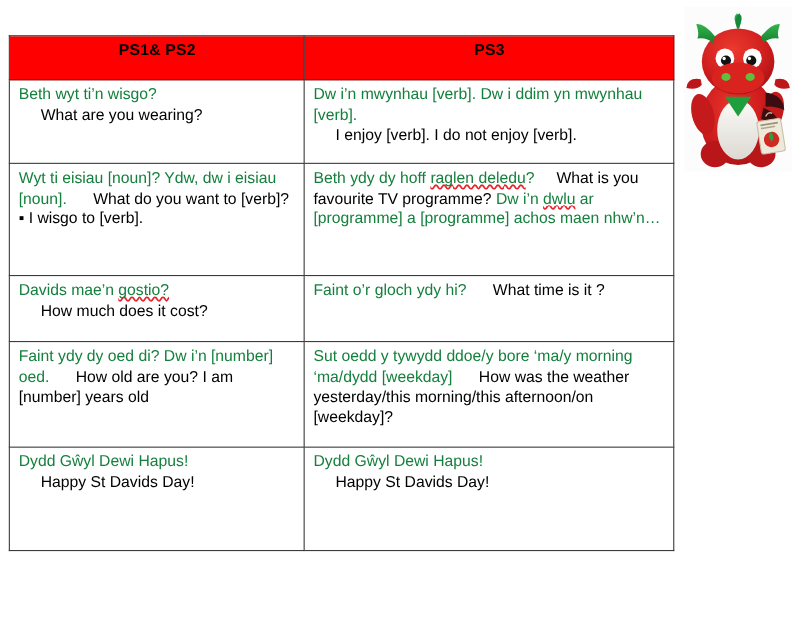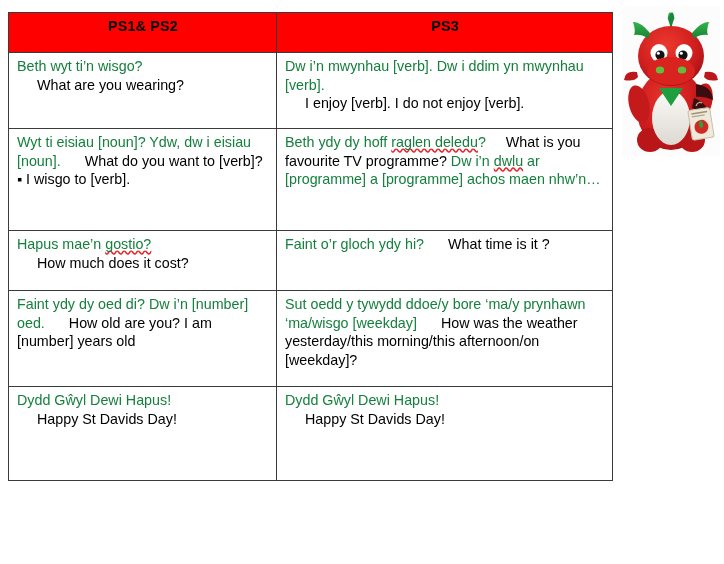--- a/index.html
+++ b/index.html
@@ -20,21 +20,21 @@
     left: 0; top: 0;
     width: 724px;
     height: 564px;
     background: #ffffff;
   }
 
   
   #phrase-table {
     position: absolute;
     left: 8px;
-    top: 12px;
+    top: 32px;
     width: 604px;
     border-collapse: collapse;
     table-layout: fixed;
   }
   #phrase-table td, #phrase-table th {
     border: 1px solid #3b3b3b;
     vertical-align: top;
     padding: 4px 7px 5px 8px;
     font-size: 14.3px;
     line-height: 1.30;
@@ -115,34 +115,34 @@
         <td>
           <span class="cy">Wyt ti eisiau [noun]? Ydw, dw i eisiau [noun].</span><span class="en"> What do you want to [verb]? ▪ I wisgo to [verb].</span>
         </td>
         <td>
           <span class="cy">Beth ydy dy hoff </span><span class="cy sp">raglen deledu</span><span class="cy">?</span><span class="en">What is you favourite TV programme? </span><span class="cy">Dw i’n </span><span class="cy sp">dwlu</span><span class="cy"> ar [programme] a [programme] achos maen nhw’n…</span>
         </td>
       </tr>
 
       <tr class="r4">
         <td>
-          <span class="cell-line"><span class="cy">Hapus mae’n </span><span class="cy sp">gostio?</span></span>
+          <span class="cell-line"><span class="cy">Davids mae’n </span><span class="cy sp">gostio?</span></span>
           <span class="cell-line en">How much does it cost?</span>
         </td>
         <td>
           <span class="cy"> Faint o’r gloch ydy hi?</span><span class="en"> What time is it ?</span>
         </td>
       </tr>
 
       <tr class="r5">
         <td>
           <span class="cy">Faint ydy dy oed di? Dw i’n [number] oed.</span><span class="en"> How old are you? I am [number] years old</span>
         </td>
         <td>
-          <span class="cy">Sut oedd y tywydd ddoe/y bore ‘ma/y prynhawn ‘ma/wisgo [weekday]</span><span class="en"> How was the weather yesterday/this morning/this afternoon/on [weekday]?</span>
+          <span class="cy">Sut oedd y tywydd ddoe/y bore ‘ma/y morning ‘ma/dydd [weekday]</span><span class="en"> How was the weather yesterday/this morning/this afternoon/on [weekday]?</span>
         </td>
       </tr>
 
       <tr class="r6">
         <td>
           <span class="cell-line cy">Dydd Gŵyl Dewi Hapus!</span>
           <span class="cell-line en">Happy St Davids Day!</span>
         </td>
         <td>
           <span class="cell-line cy">Dydd Gŵyl Dewi Hapus!</span>

